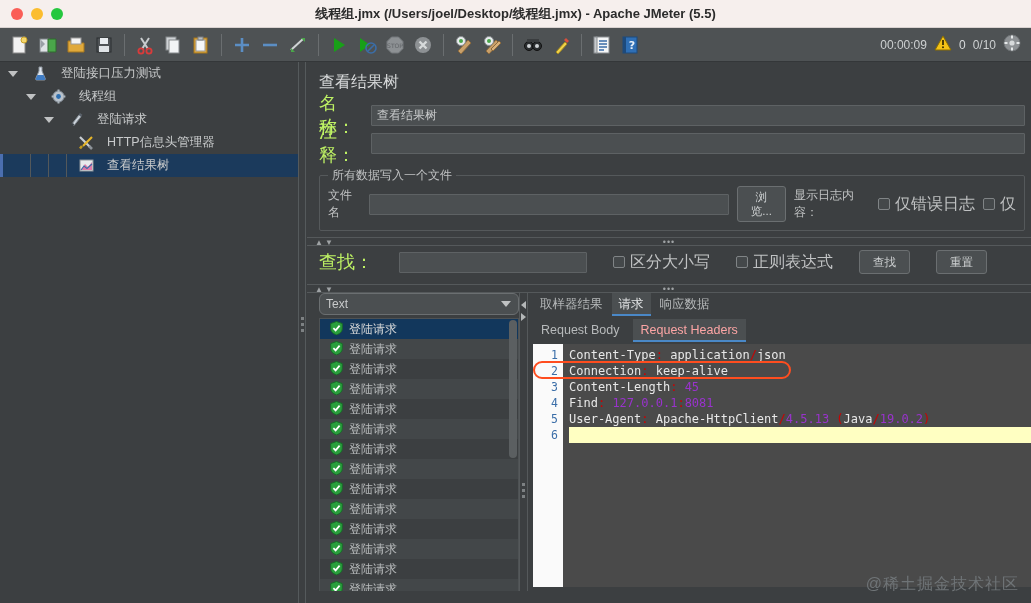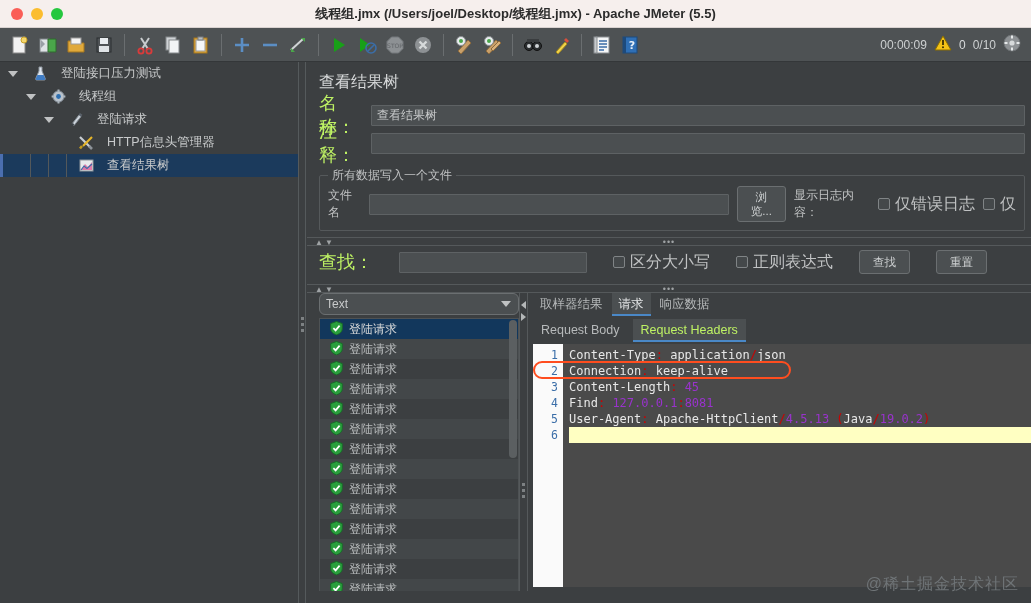--- a/index.html
+++ b/index.html
@@ -167,21 +167,21 @@
   .res-split .grip { position: absolute; left: 2px; top: 190px; }
   .res-split .grip i { display: block; width: 3px; height: 3px; background: #7d8183; margin-bottom: 3px; }
 
   .res-right { flex: 1; position: relative; }
   .tabs { display: flex; height: 23px; padding-left: 5px; gap: 2px; }
   .tab { padding: 3px 7px 4px 7px; color: #b7babb; font-size: 12.5px; position: relative; }
   .tab.active { background: #4b4f51; color: #e1e3e4; }
   .tab.active::after { content: ""; position: absolute; left: 0; right: 0; bottom: 0; height: 2px; background: #4a88c7; }
   .subtabs { display: flex; align-items: flex-end; height: 24px; padding-left: 5px; gap: 5px; margin-top: 2px; }
   .subtab { padding: 4px 8px 5px 8px; color: #b7babb; font-size: 12.5px; position: relative; }
-  .subtab.active { background: #4b4f51; color: #bef264; }
+  .subtab.active { background: #4b4f51; color: #fca5a5; }
   .subtab.active::after { content: ""; position: absolute; left: 0; right: 0; bottom: 0; height: 2px; background: #4a88c7; }
 
   .findbar { display: flex; align-items: center; gap: 8px; padding: 4px 0 4px 5px; }
   .findbar .fb-input { flex: 1; height: 20px; background: #4b4f51; border: 1px solid #5e6264; border-radius: 1px; }
   .findbar .btn { padding: 2px 11px; }
 
   
   .code {
     position: relative; margin: 2px 0 0 5px; height: 243px;
     background: #3c3f41; display: flex; overflow: hidden;

